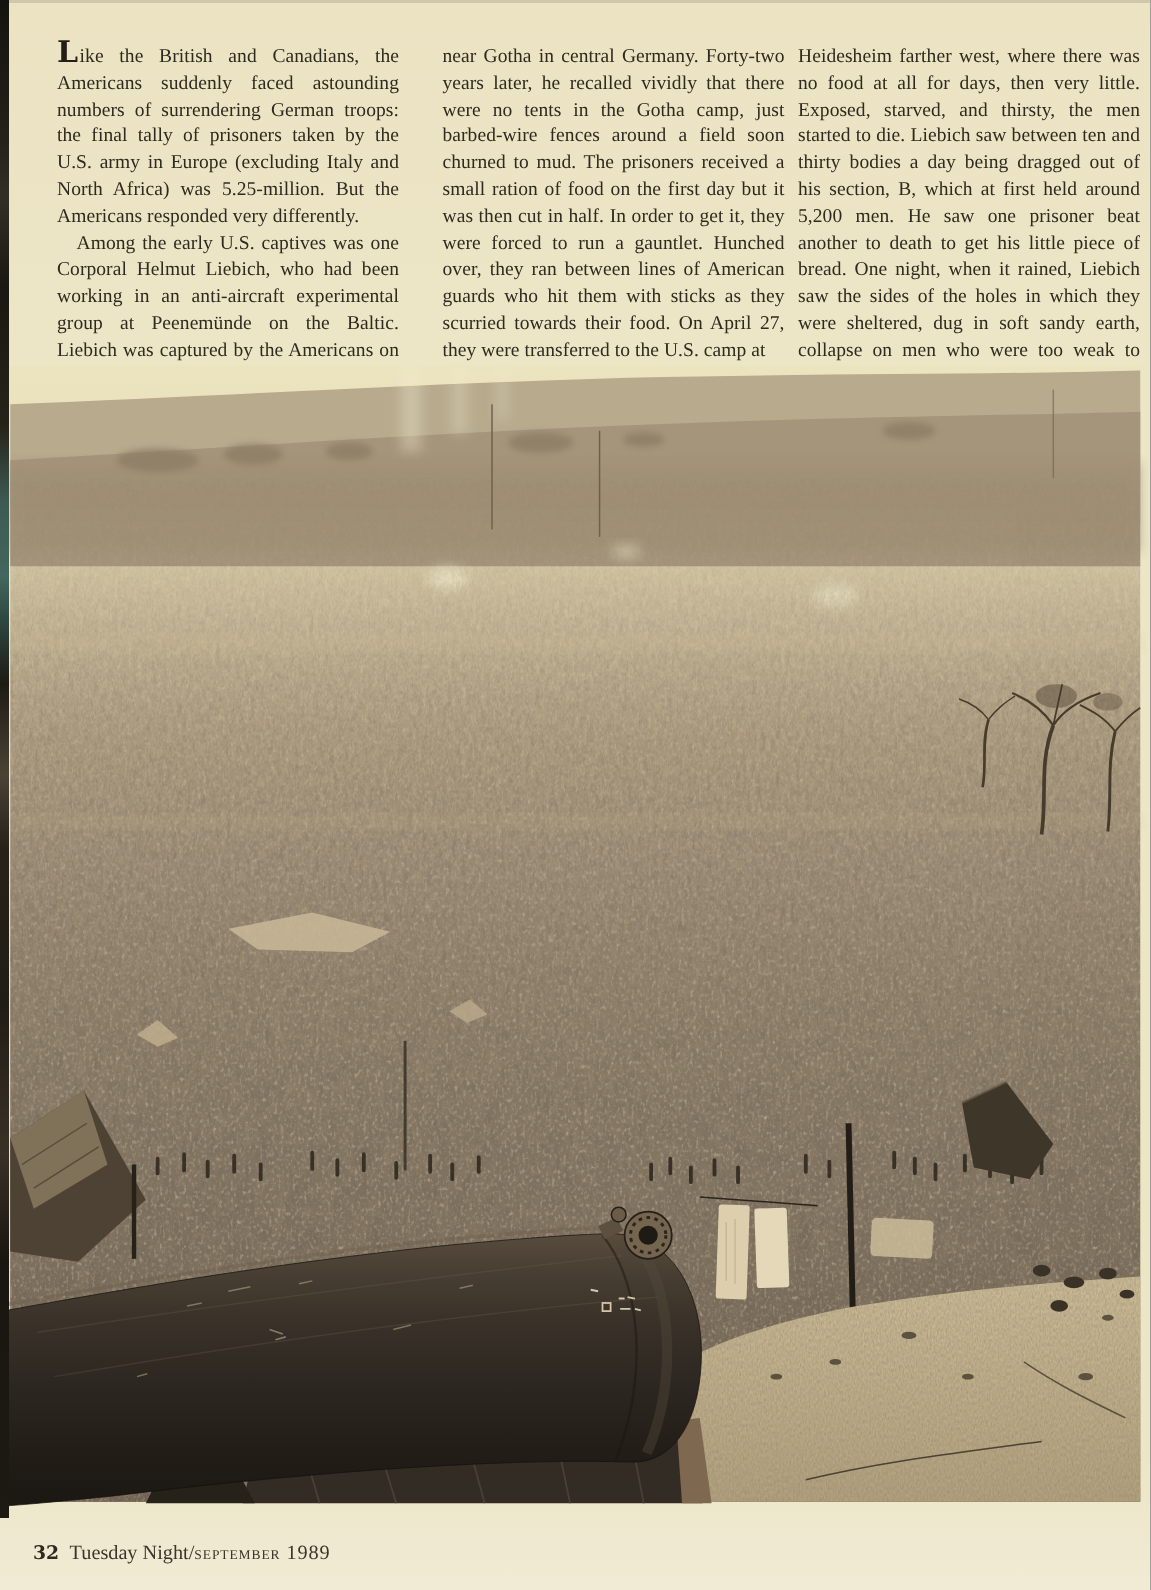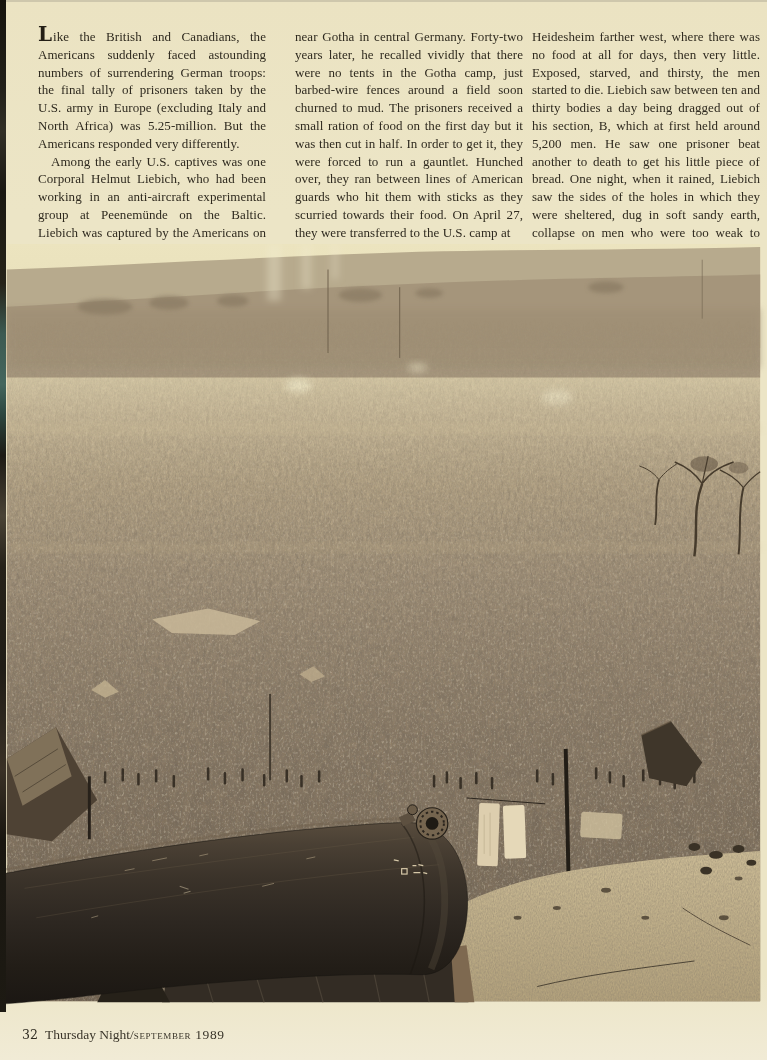--- a/index.html
+++ b/index.html
@@ -33,21 +33,21 @@
     font-family:"DejaVu Serif", serif;
     font-weight:700;font-size:20px;line-height:0;
     letter-spacing:0;margin-right:1px;color:#241f16;
   }
   .photo{position:absolute;left:0;top:244px;width:767px;height:771px;}
   .photo svg{display:block;}
   .footer{
     position:absolute;left:22px;top:1027px;
     font-size:13.5px;color:#3a352a;white-space:nowrap;
   }
-  .footer .pg{font-family:"DejaVu Serif",serif;font-weight:400;font-size:12.5px;margin-right:7px;color:#2e2a20;}
+  .footer .pg{font-family:"DejaVu Serif",serif;font-weight:700;font-size:12.5px;margin-right:7px;color:#2e2a20;}
   .footer .sc{font-variant:small-caps;letter-spacing:.6px;text-align:right;}
 </style>
 </head>
 <body>
 
 <div class="page">
   <div class="top-edge"></div>
 
   <div class="article">
     <div class="col col-0">
@@ -290,15 +290,15 @@
           <circle r="12" fill="none" stroke="#2a241d" stroke-width="2" stroke-dasharray="2.5 3"></circle>
           <circle r="6.5" fill="#1e1a14"></circle>
         </g>
       </g>
     </svg>
   </div>
 
   <div class="edge-strip"></div>
 
   <div class="footer">
-    <span class="pg">32</span><span>Thursday Night</span><span>/</span><span class="sc">september 1989</span>
+    <span class="pg">32</span><span>Tuesday Night</span><span>/</span><span class="sc">september 1989</span>
   </div>
 </div>
 
 </body></html>

